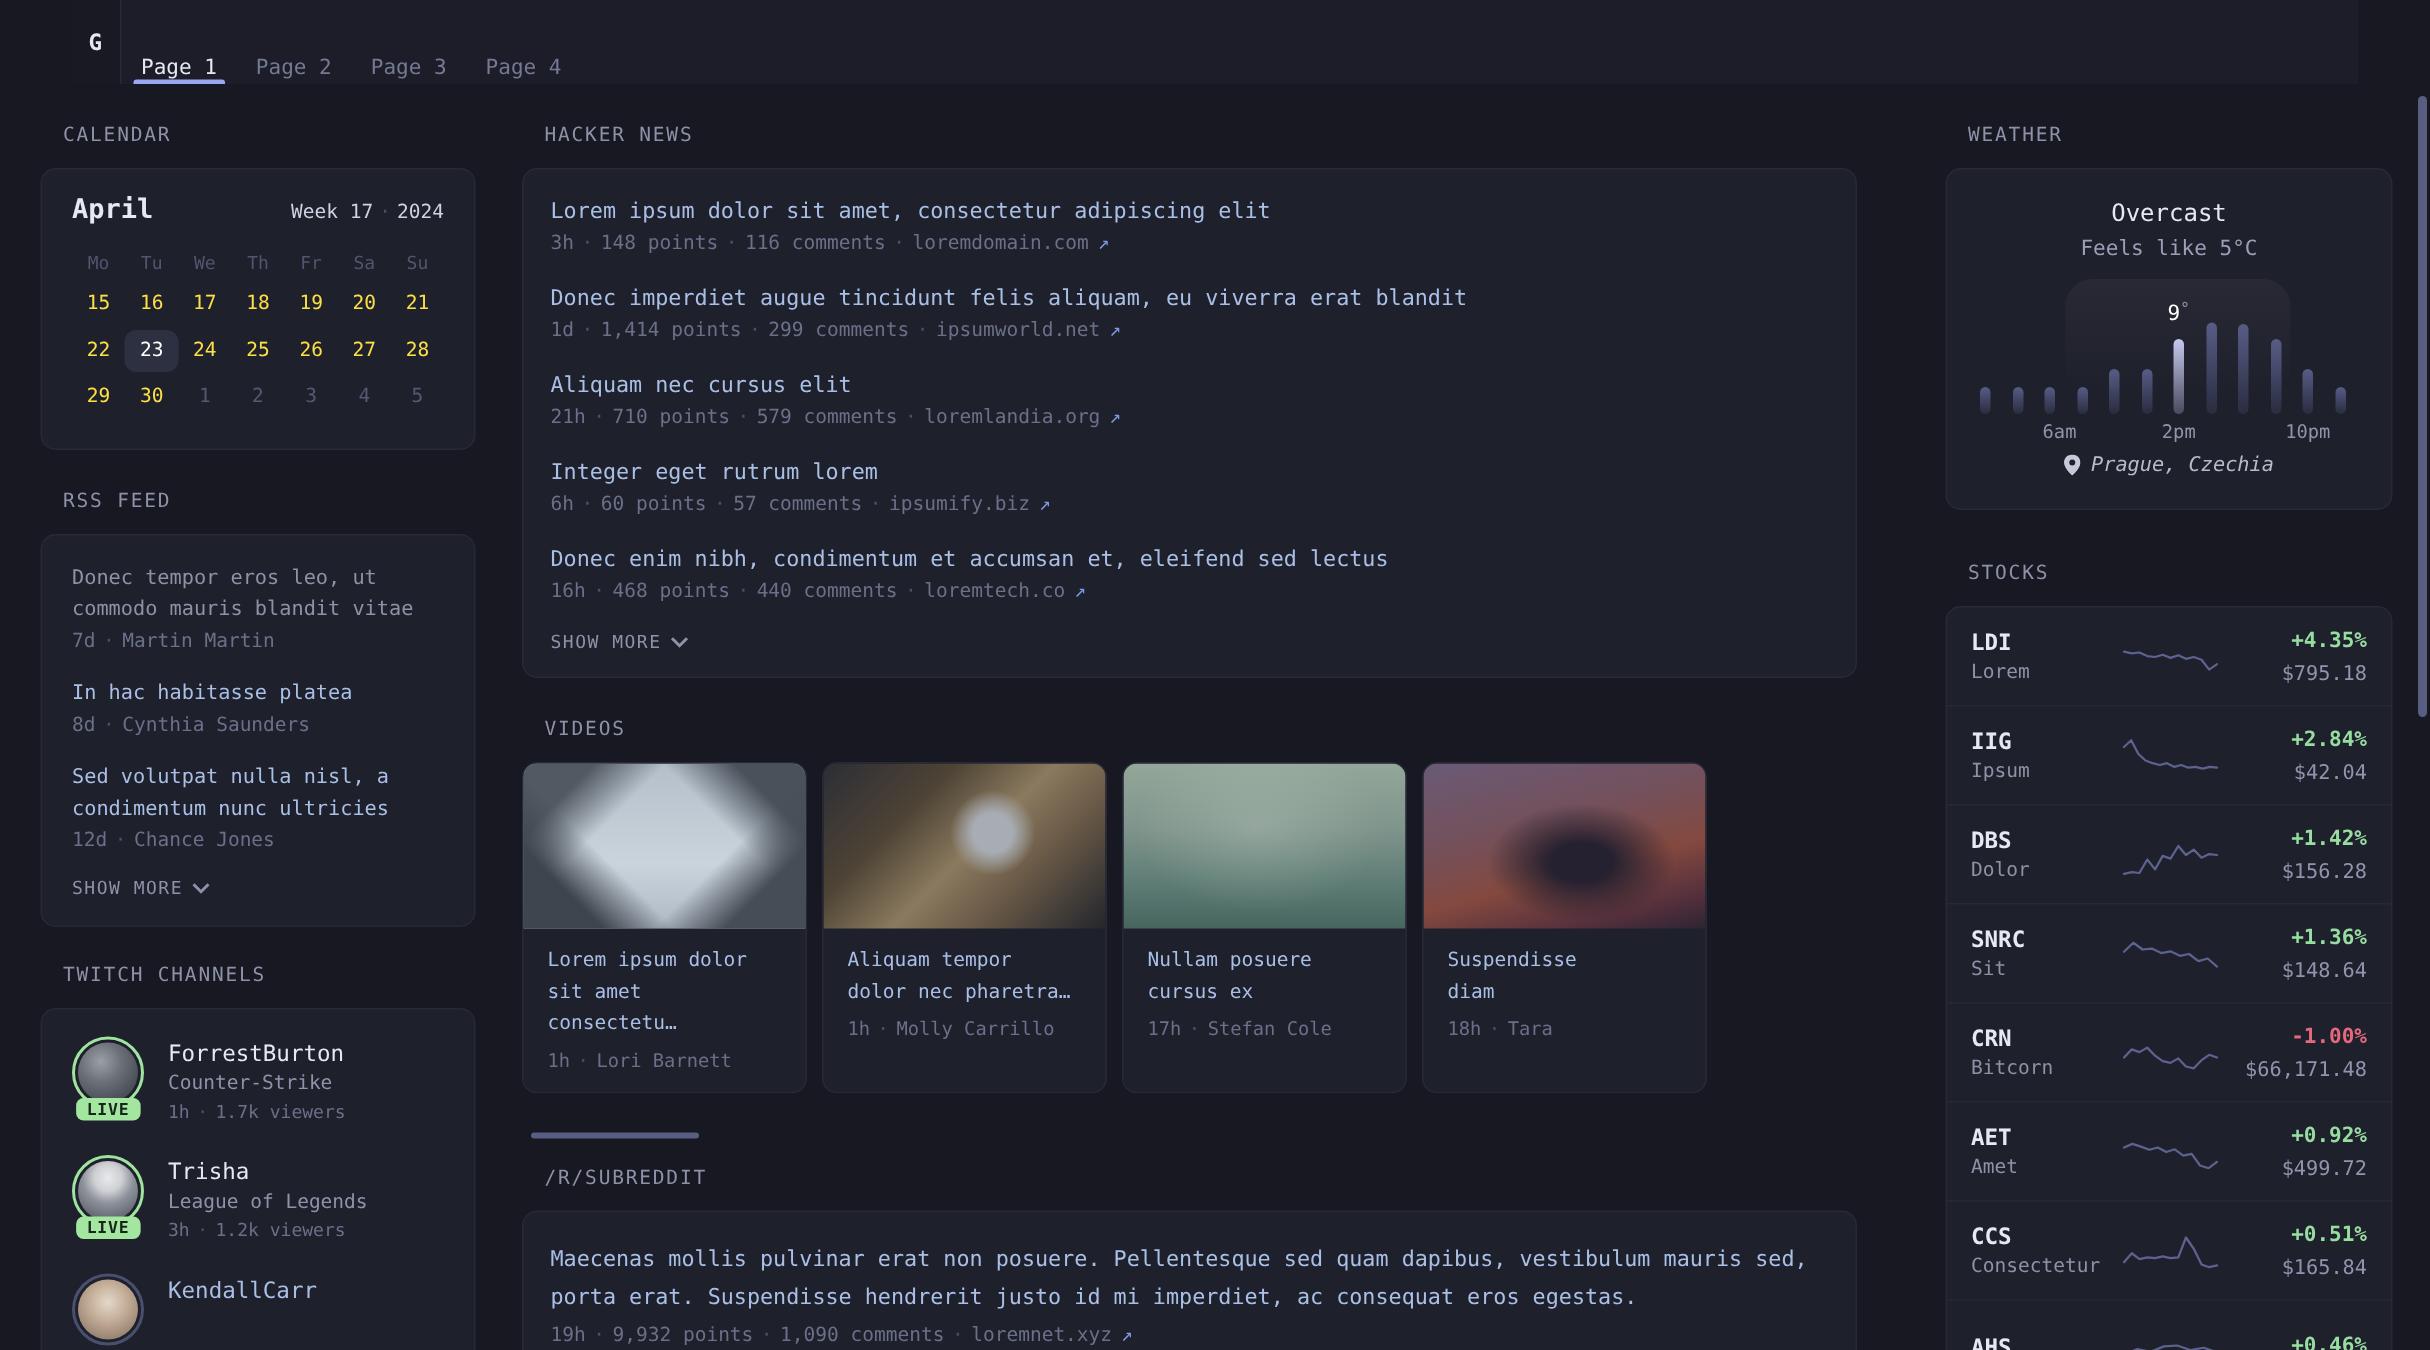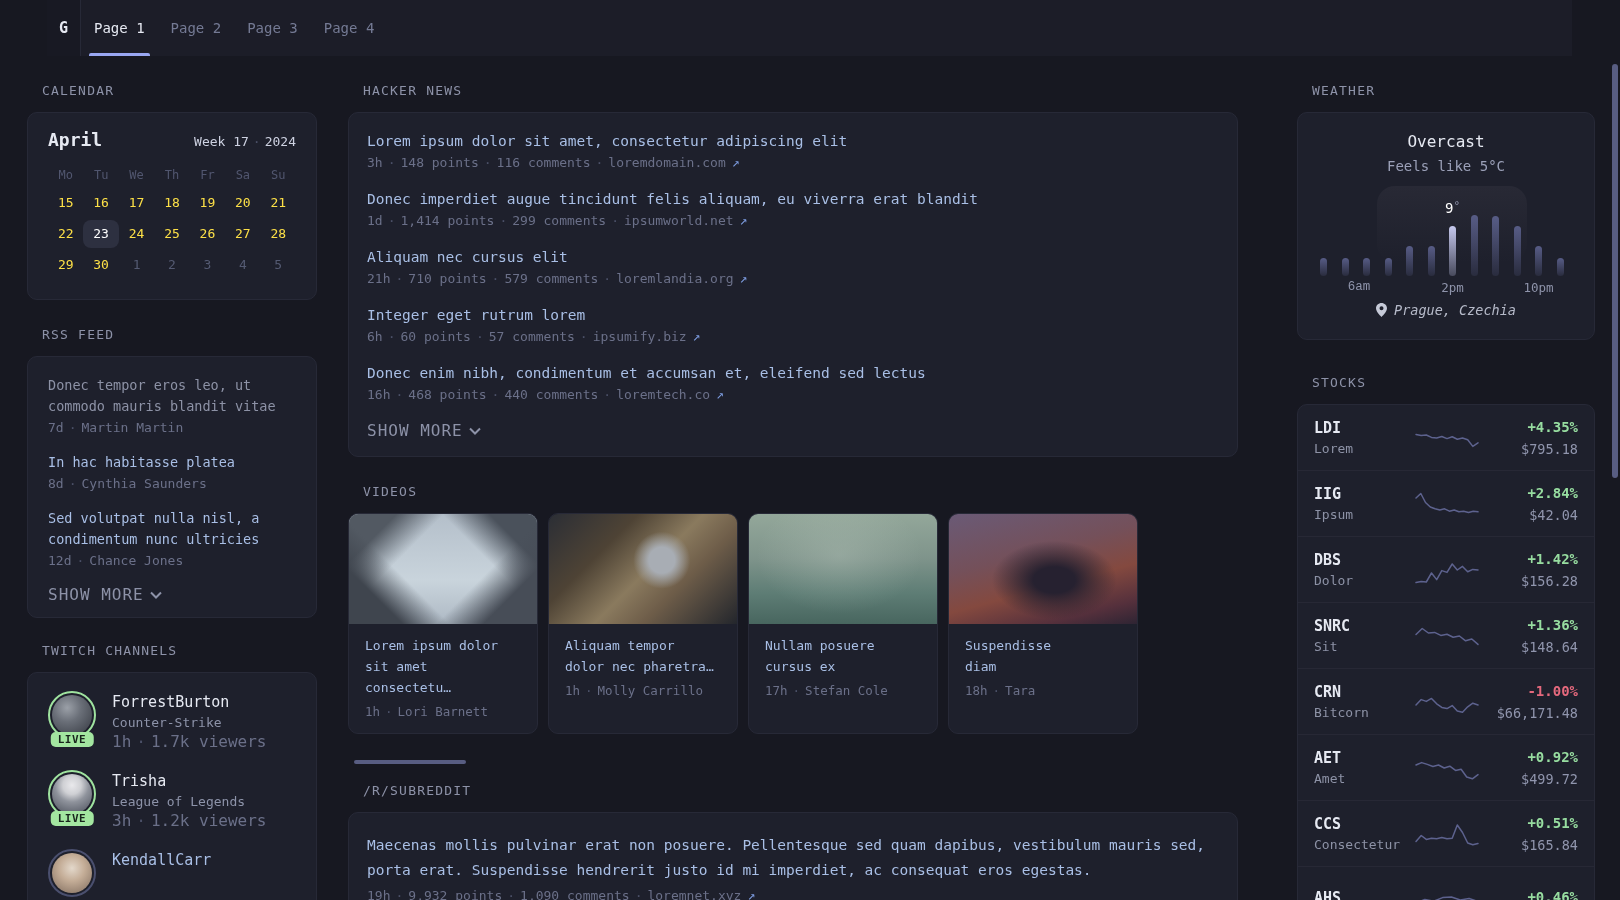--- a/index.html
+++ b/index.html
@@ -10,21 +10,21 @@
   }
   *{margin:0;padding:0;box-sizing:border-box;}
   html,body{width:1620px;height:900px;overflow:hidden;}
   body{background:var(--bg);font-family:"DejaVu Sans Mono","Liberation Mono",monospace;color:var(--text);position:relative;}
 
   
   .topbar{position:absolute;left:0;top:0;width:1620px;height:56px;}
   .topbar-panel{position:absolute;left:47px;top:0;width:1525px;height:56px;background:var(--panel);display:flex;align-items:stretch;}
   .logo-cell{width:34px;background:#181923;border-right:1px solid var(--border);display:flex;align-items:center;justify-content:center;color:var(--bright);font-weight:bold;font-size:15px;}
   .tabs{display:flex;}
-  .tab{position:relative;padding:0 13px;line-height:56px;font-size:14px;color:#747a94;cursor:pointer;}
+  .tab{position:relative;padding:17px 13px;line-height:56px;font-size:14px;color:#747a94;cursor:pointer;}
   .tab.active{color:var(--bright);}
   .tab.active .tab-underline{position:absolute;left:8px;right:8px;bottom:0;height:3px;border-radius:2px 2px 0 0;background:var(--accent);}
 
   
   .col{position:absolute;top:84px;}
   .col-left{left:27px;width:290px;}
   .col-mid{left:348px;width:890px;}
   .col-right{left:1297px;width:298px;}
 
   .sec-header{font-size:13px;letter-spacing:1.2px;color:var(--header);padding-left:15px;margin-bottom:14px;height:14px;line-height:14px;}
@@ -43,35 +43,35 @@
   .cal-day.selected{background:#2d3040;border-radius:8px;color:#ffffff;}
 
   
   .rss-card{margin-top:0;padding:18px 20px;height:262px;}
   .rss-item{margin-bottom:16px;}
   .rss-title{font-size:13.5px;line-height:21px;color:var(--link);cursor:pointer;}
   .rss-title.read{color:var(--read);}
   .meta{font-size:13px;color:var(--muted);margin-top:2px;line-height:17px;white-space:nowrap;}
   .meta .dot{color:var(--dim);margin:0 5px;}
   .meta .arrow{color:#7d9ce0;margin-left:6px;}
-  .show-more{font-size:16px;letter-spacing:1px;color:var(--header);cursor:pointer;display:flex;align-items:center;gap:6px;margin-top:14px;}
+  .show-more{font-size:12px;letter-spacing:1px;color:var(--header);cursor:pointer;display:flex;align-items:center;gap:6px;margin-top:14px;}
   .chev{stroke:var(--header);fill:none;stroke-width:2;}
 
   
   .twitch-card{padding:18px 20px;height:400px;}
   .tw-row{display:flex;gap:16px;margin-bottom:20px;}
   .tw-avatar-wrap{position:relative;width:48px;height:58px;flex:0 0 48px;}
   .tw-avatar{width:48px;height:48px;border-radius:50%;border:2px solid #4a4f6e;padding:2px;}
   .tw-avatar.live{border-color:#9fe39f;}
   .tw-avatar .av-img{width:40px;height:40px;border-radius:50%;}
   .live-badge{position:absolute;left:50%;transform:translateX(-50%);bottom:2px;background:#a3e6a0;color:#18251c;font-size:11px;font-weight:bold;padding:1px 7px;border-radius:5px;letter-spacing:0.5px;}
   .tw-name{font-size:15px;font-weight:normal;color:var(--bright);cursor:pointer;line-height:19px;margin-top:2px;}
   .tw-name.offline{color:var(--link);}
   .tw-game{font-size:13px;color:#8d93a9;line-height:18px;margin-top:2px;}
-  .tw-meta{font-size:16px;color:var(--muted);line-height:17px;margin-top:1px;}
+  .tw-meta{font-size:12px;color:var(--muted);line-height:17px;margin-top:1px;}
   .tw-meta .dot{color:var(--dim);margin:0 5px;}
 
   .avatar-forrest{background:radial-gradient(circle at 38% 32%, #9ba0a8 0%, #6a6f78 38%, #33373f 100%);}
   .avatar-trisha{background:radial-gradient(circle at 50% 28%, #e9e9ec 0%, #cfd0d4 26%, #8f939c 48%, #454a55 100%);}
   .avatar-kendall{background:radial-gradient(circle at 50% 38%, #e3d8cb 0%, #c4ad97 40%, #7d6a5c 100%);}
 
   
   .hn-card{padding:18px 18px 16px;}
   .hn-item{margin-bottom:18px;}
   .hn-title{font-size:14.5px;line-height:21px;color:var(--link);cursor:pointer;}
@@ -343,21 +343,21 @@
         <div class="w-bar" style="left: 64.5px; height: 18px;"></div>
         <div class="w-bar" style="left: 86px; height: 30px;"></div>
         <div class="w-bar" style="left: 107.5px; height: 30px;"></div>
         <div class="w-bar current" style="left: 129px; height: 50px;"></div>
         <div class="w-bar" style="left: 150.5px; height: 61px;"></div>
         <div class="w-bar" style="left: 172px; height: 60px;"></div>
         <div class="w-bar" style="left: 193.5px; height: 50px;"></div>
         <div class="w-bar" style="left: 215px; height: 30px;"></div>
         <div class="w-bar" style="left: 236.5px; height: 18px;"></div>
         <div class="w-temp" style="left: 132.5px;"><span>9</span><span class="deg">°</span></div>
-        <div class="w-time" style="left: 39px; font-family: Liberation Mono, monospace;">6am</div>
+        <div class="w-time" style="left: 53px;">6am</div>
         <div class="w-time" style="left: 132.5px;">2pm</div>
         <div class="w-time" style="left: 218.5px;">10pm</div>
       </div>
     <div class="w-loc">
       <svg class="pin" width="11" height="14" viewBox="0 0 11 14">
           <path d="M5.5 0C2.46 0 0 2.4 0 5.36 0 9.38 5.5 14 5.5 14S11 9.38 11 5.36C11 2.4 8.54 0 5.5 0zm0 7.3a2 2 0 1 1 0-4 2 2 0 0 1 0 4z"></path>
         </svg>
       <span>Prague, Czechia</span>
     </div>
   </div>

